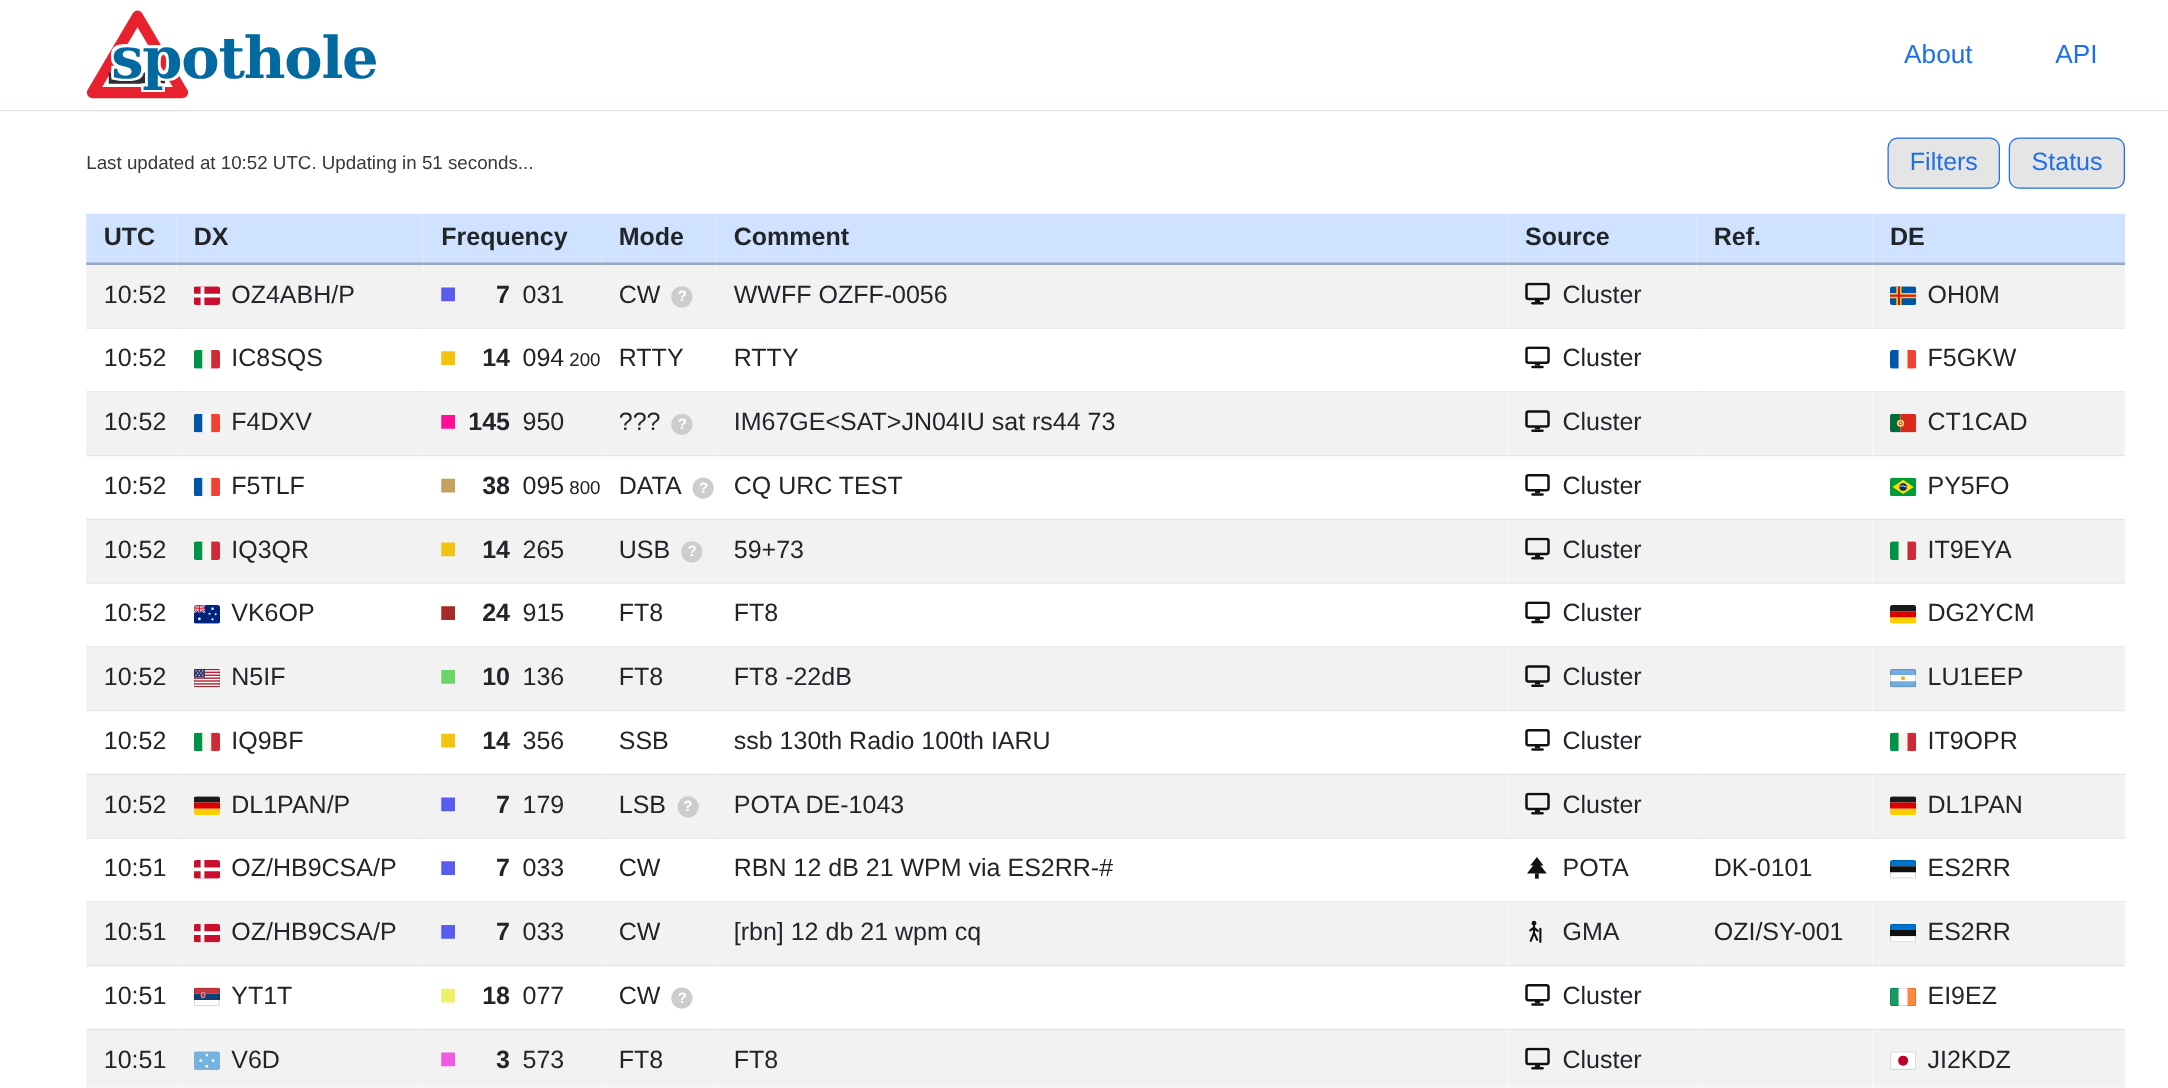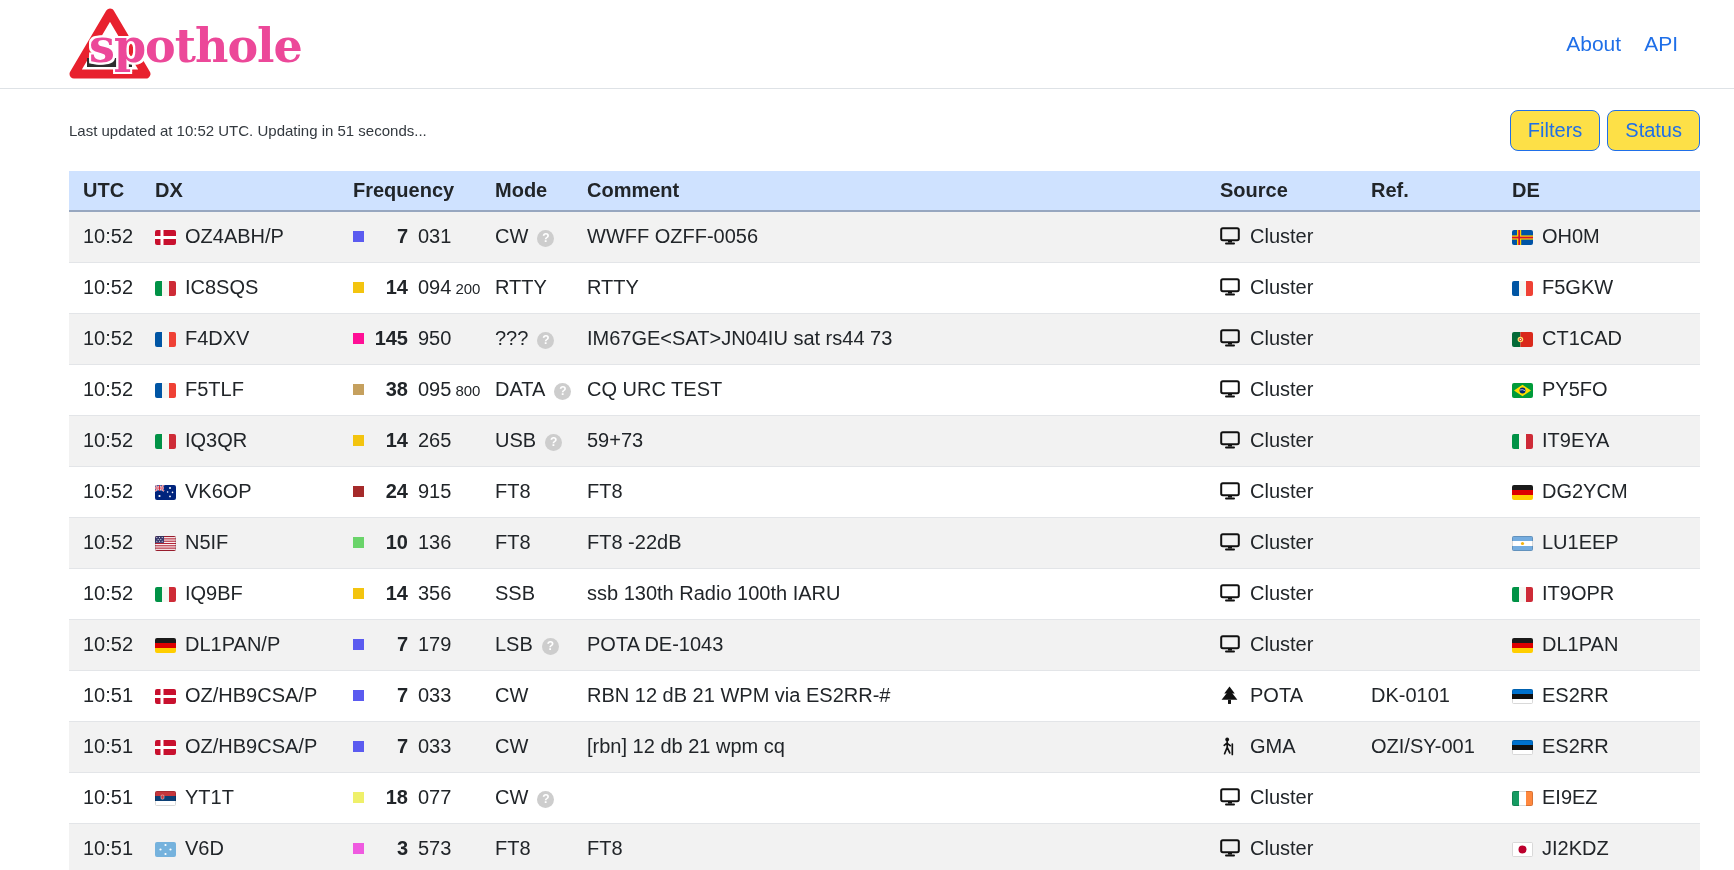--- a/index.html
+++ b/index.html
@@ -6,32 +6,32 @@
   html,body { width:1734px; height:870px; overflow:hidden; background:#fff;
     font-family:"Liberation Sans", sans-serif; color:#212529; }
 
   
   .topbar { height:89px; border-bottom:1px solid #dee2e6;
     display:flex; align-items:center; justify-content:space-between;
     padding:0 56px 0 69px; }
   .logo { display:flex; align-items:center; position:relative; height:76px; }
   .logo svg { display:block; }
   .logo-text { font-family:"DejaVu Serif", serif; font-weight:bold; font-size:46px;
-    color:#ec4899; letter-spacing:-1px; margin-left:-62px; padding-top:4px;
+    color:#0369a1; letter-spacing:-1px; margin-left:-62px; padding-top:4px;
     text-shadow:2px 0 0 #fff,-2px 0 0 #fff,0 2px 0 #fff,0 -2px 0 #fff,
                 2px 2px 0 #fff,-2px -2px 0 #fff,2px -2px 0 #fff,-2px 2px 0 #fff; }
-  .nav { display:flex; gap:23px; }
+  .nav { display:flex; gap:66px; }
   .nav a { color:#1f6fe8; text-decoration:none; font-size:21px; cursor:pointer; }
 
   
   .content { margin:0 34px 0 69px; }
   .controls { margin-top:21px; display:flex; align-items:center; justify-content:space-between; }
   .updated { font-size:15px; color:#33393f; }
   .btns { display:flex; gap:7px; }
-  .btn { font-family:inherit; font-size:20px; color:#1f6fe8; background:#fde047;
+  .btn { font-family:inherit; font-size:20px; color:#1f6fe8; background:#e5e5e5;
     border:1px solid #1f6fe8; border-radius:8px; padding:8px 17px; cursor:pointer; }
 
   
   table { margin-top:20px; width:1631px; border-collapse:collapse; table-layout:fixed; }
   th { background:#cfe2ff; text-align:left; font-size:20px; font-weight:bold;
     height:40px; padding:0 0 0 14px; border-bottom:2px solid #97a7c0; }
   td { height:51px; padding:0 0 0 14px; font-size:20px; white-space:nowrap;
     overflow:hidden; vertical-align:middle; }
   tbody tr { border-top:1px solid #e3e5e8; }
   tbody tr:first-child { border-top:none; }

